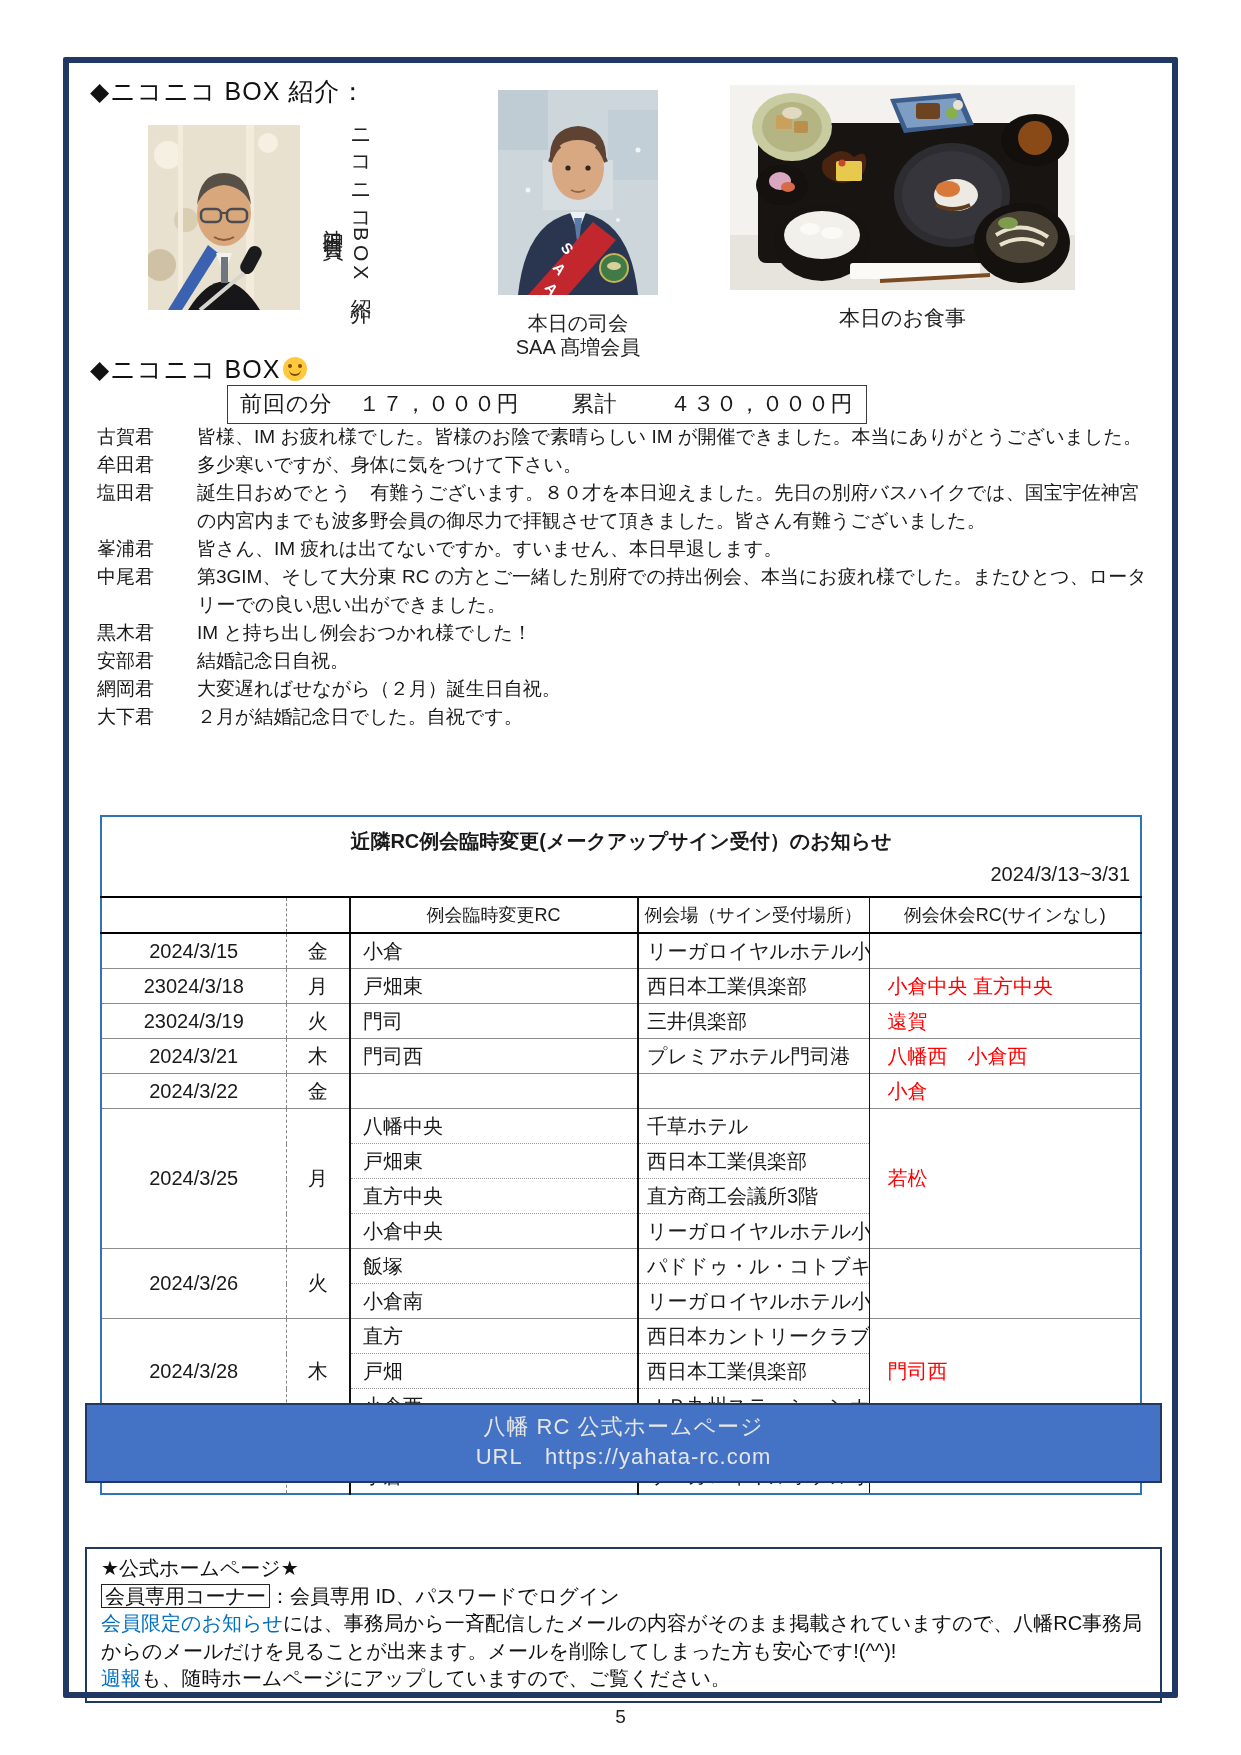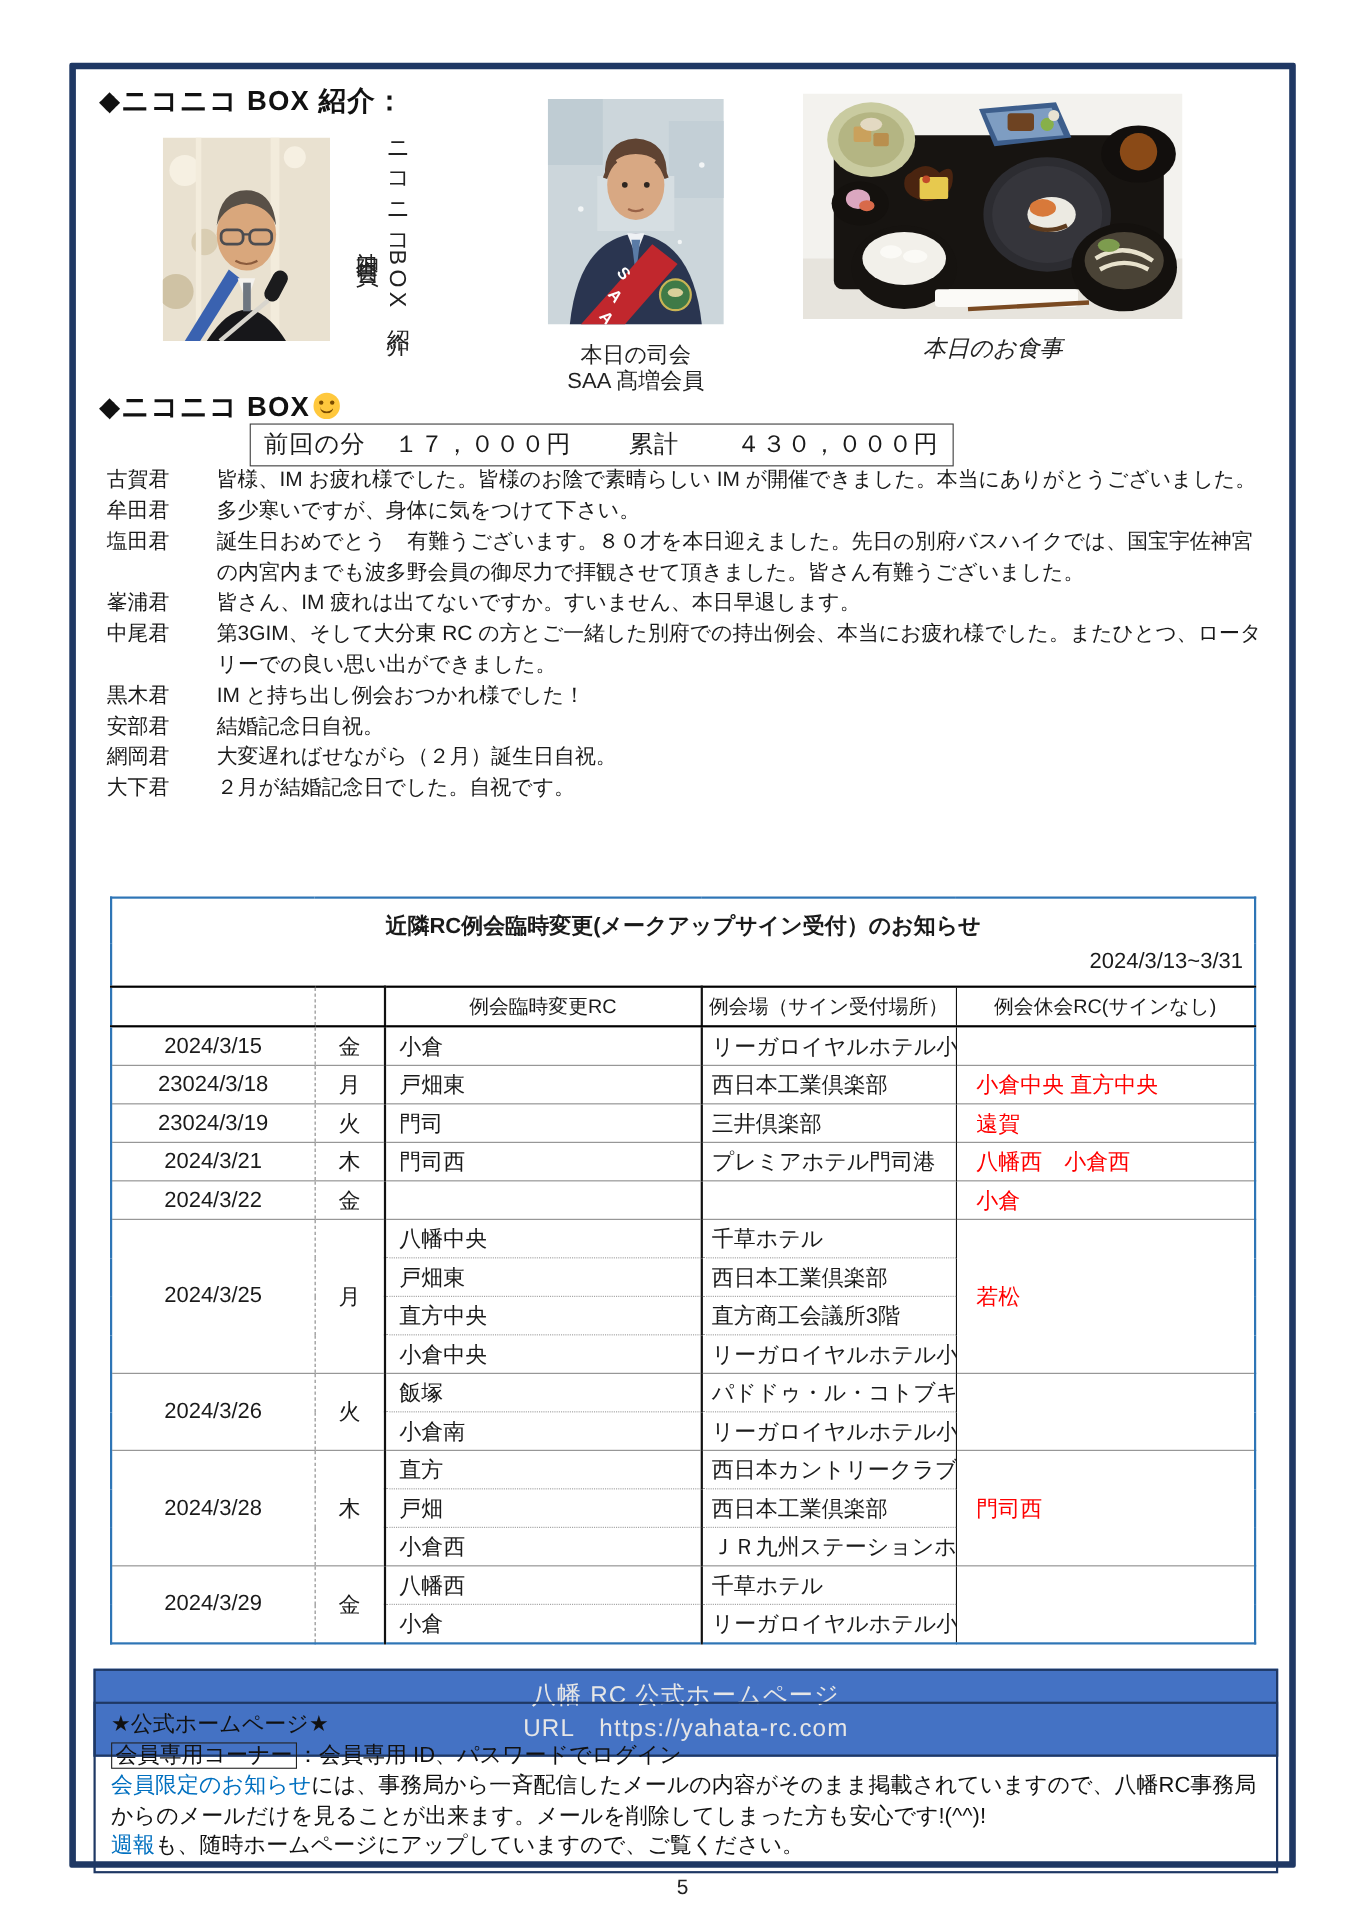--- a/index.html
+++ b/index.html
@@ -6,21 +6,21 @@
   body{
     width:1241px;height:1755px;background:#ffffff;position:relative;
     font-family:"Liberation Sans","DejaVu Sans",sans-serif;color:#1a1a1a;
     overflow:hidden;
   }
   .frame{
     position:absolute;left:63px;top:57px;width:1103px;height:1629px;
     border:6px solid #1f3864;border-radius:2px;background:#fff;
   }
   
-  .sec-title{position:absolute;left:21px;font-size:25px;font-weight:700;color:#111;letter-spacing:1px;}
+  .sec-title{position:absolute;left:21px;font-size:25px;font-weight:400;color:#111;letter-spacing:1px;}
   #title1{top:12px;}
   #title2{top:290px;}
   .photo{display:block;}
   .photo-wrap{position:absolute;}
   .caption{ text-align:center;font-size:20px;color:#222;line-height:24px;margin-top:16px;}
   .v-caption{
     position:absolute;writing-mode:vertical-rl;font-size:21px;color:#222;
     letter-spacing:4px;height:230px;
   }
   .v-caption .vcol{display:block;}
@@ -65,21 +65,21 @@
   .c-day{border-right:2px solid #111;text-align:center;font-size:21px;}
   .c-rc{border-right:2px solid #111;padding-left:12px;}
   .c-venue{border-right:1px solid #111;padding-left:8px;}
   .c-closed{color:#fe0000;padding-left:18px;font-size:19px;}
   .sched tbody td{height:32px;}
   .sched tbody tr.sub td{border-top:1px dotted #9a9a9a;}
   .sched tbody tr.grp td{border-top:1px solid #8c8c8c;}
   .sched tbody tr.grp.first td{border-top:none;}
   
   .banner{
-    position:absolute;left:16px;top:1454px;width:1073px;
+    position:absolute;left:16px;top:1340px;width:1073px;
     background:#4472c4;border:2px solid #1f3864;color:#e6e6e6;
     text-align:center;padding:7px 0 9px;
   }
   .banner div{font-size:22px;line-height:30px;letter-spacing:1px;}
   .footer-box{
     position:absolute;left:16px;top:1484px;width:1045px;
     border:2px solid #1f3864;padding:6px 14px 8px;
     font-size:20px;line-height:27.5px;color:#111;
   }
   .footer-box .ft-title{font-weight:400;}
@@ -186,21 +186,21 @@
       <ellipse cx="92" cy="150" rx="38" ry="24" fill="#f2f0ea"></ellipse>
       <ellipse cx="80" cy="144" rx="10" ry="6" fill="#fbfaf6"></ellipse>
         <ellipse cx="102" cy="148" rx="11" ry="6" fill="#fbfaf6"></ellipse>
       <ellipse cx="292" cy="158" rx="48" ry="40" fill="#14110e"></ellipse>
       <ellipse cx="292" cy="152" rx="36" ry="26" fill="#4a4336"></ellipse>
       <path d="M266 150 q26 -16 52 2 M270 160 q22 -12 44 0" stroke="#e8e2cd" stroke-width="4" fill="none"></path>
       <ellipse cx="278" cy="138" rx="10" ry="6" fill="#7d9c4e"></ellipse>
       <rect x="120" y="178" width="130" height="16" rx="3" fill="#fbfaf7"></rect>
       <line x1="150" y1="196" x2="260" y2="190" stroke="#7a4a22" stroke-width="4"></line>
     </svg>
-    <div class="caption" style="font-size:21px;font-style:italic;">本日のお食事</div>
+    <div class="caption" style="font-size:21px;">本日のお食事</div>
   </div>
 
   <div class="sec-title" id="title2">
     <span>◆ニコニコ BOX</span><span class="smiley" aria-label="😊"></span>
   </div>
 
   <div class="summary-box">
     <span>前回の分</span><span class="gap1"></span><span>１７，０００円</span><span class="gap2"></span><span>累計</span><span class="gap2"></span><span>４３０，０００円</span>
   </div>
 

